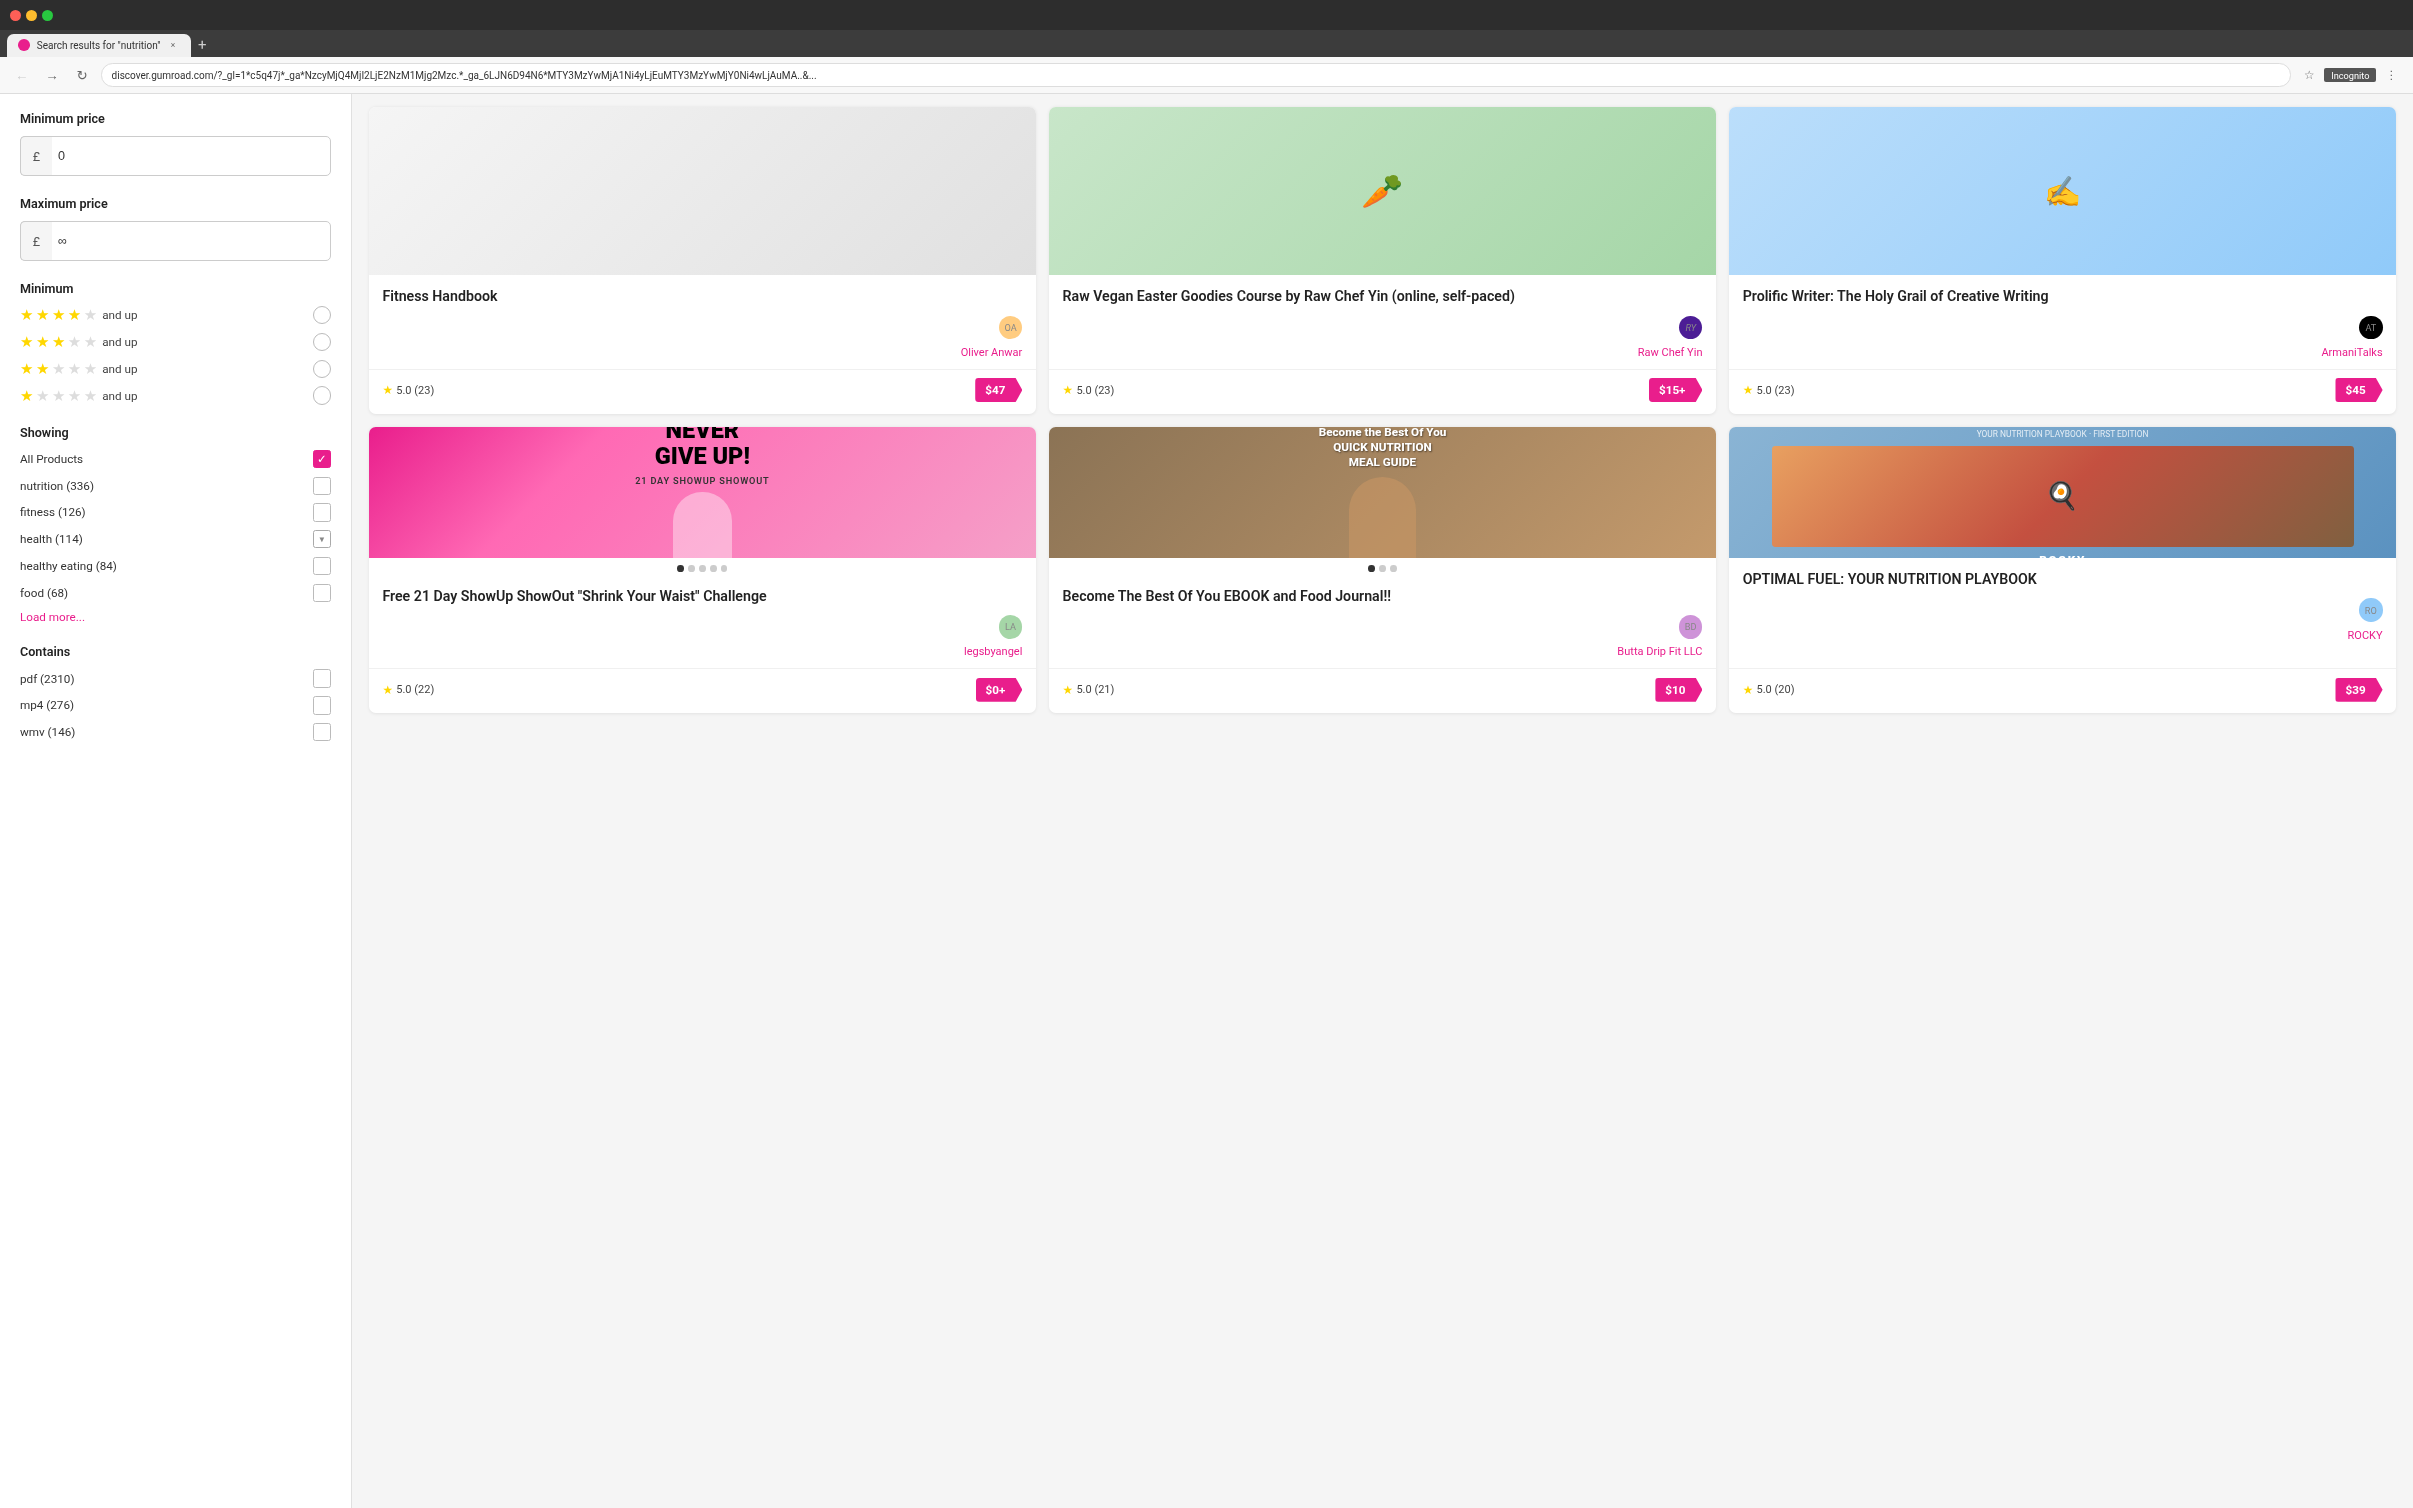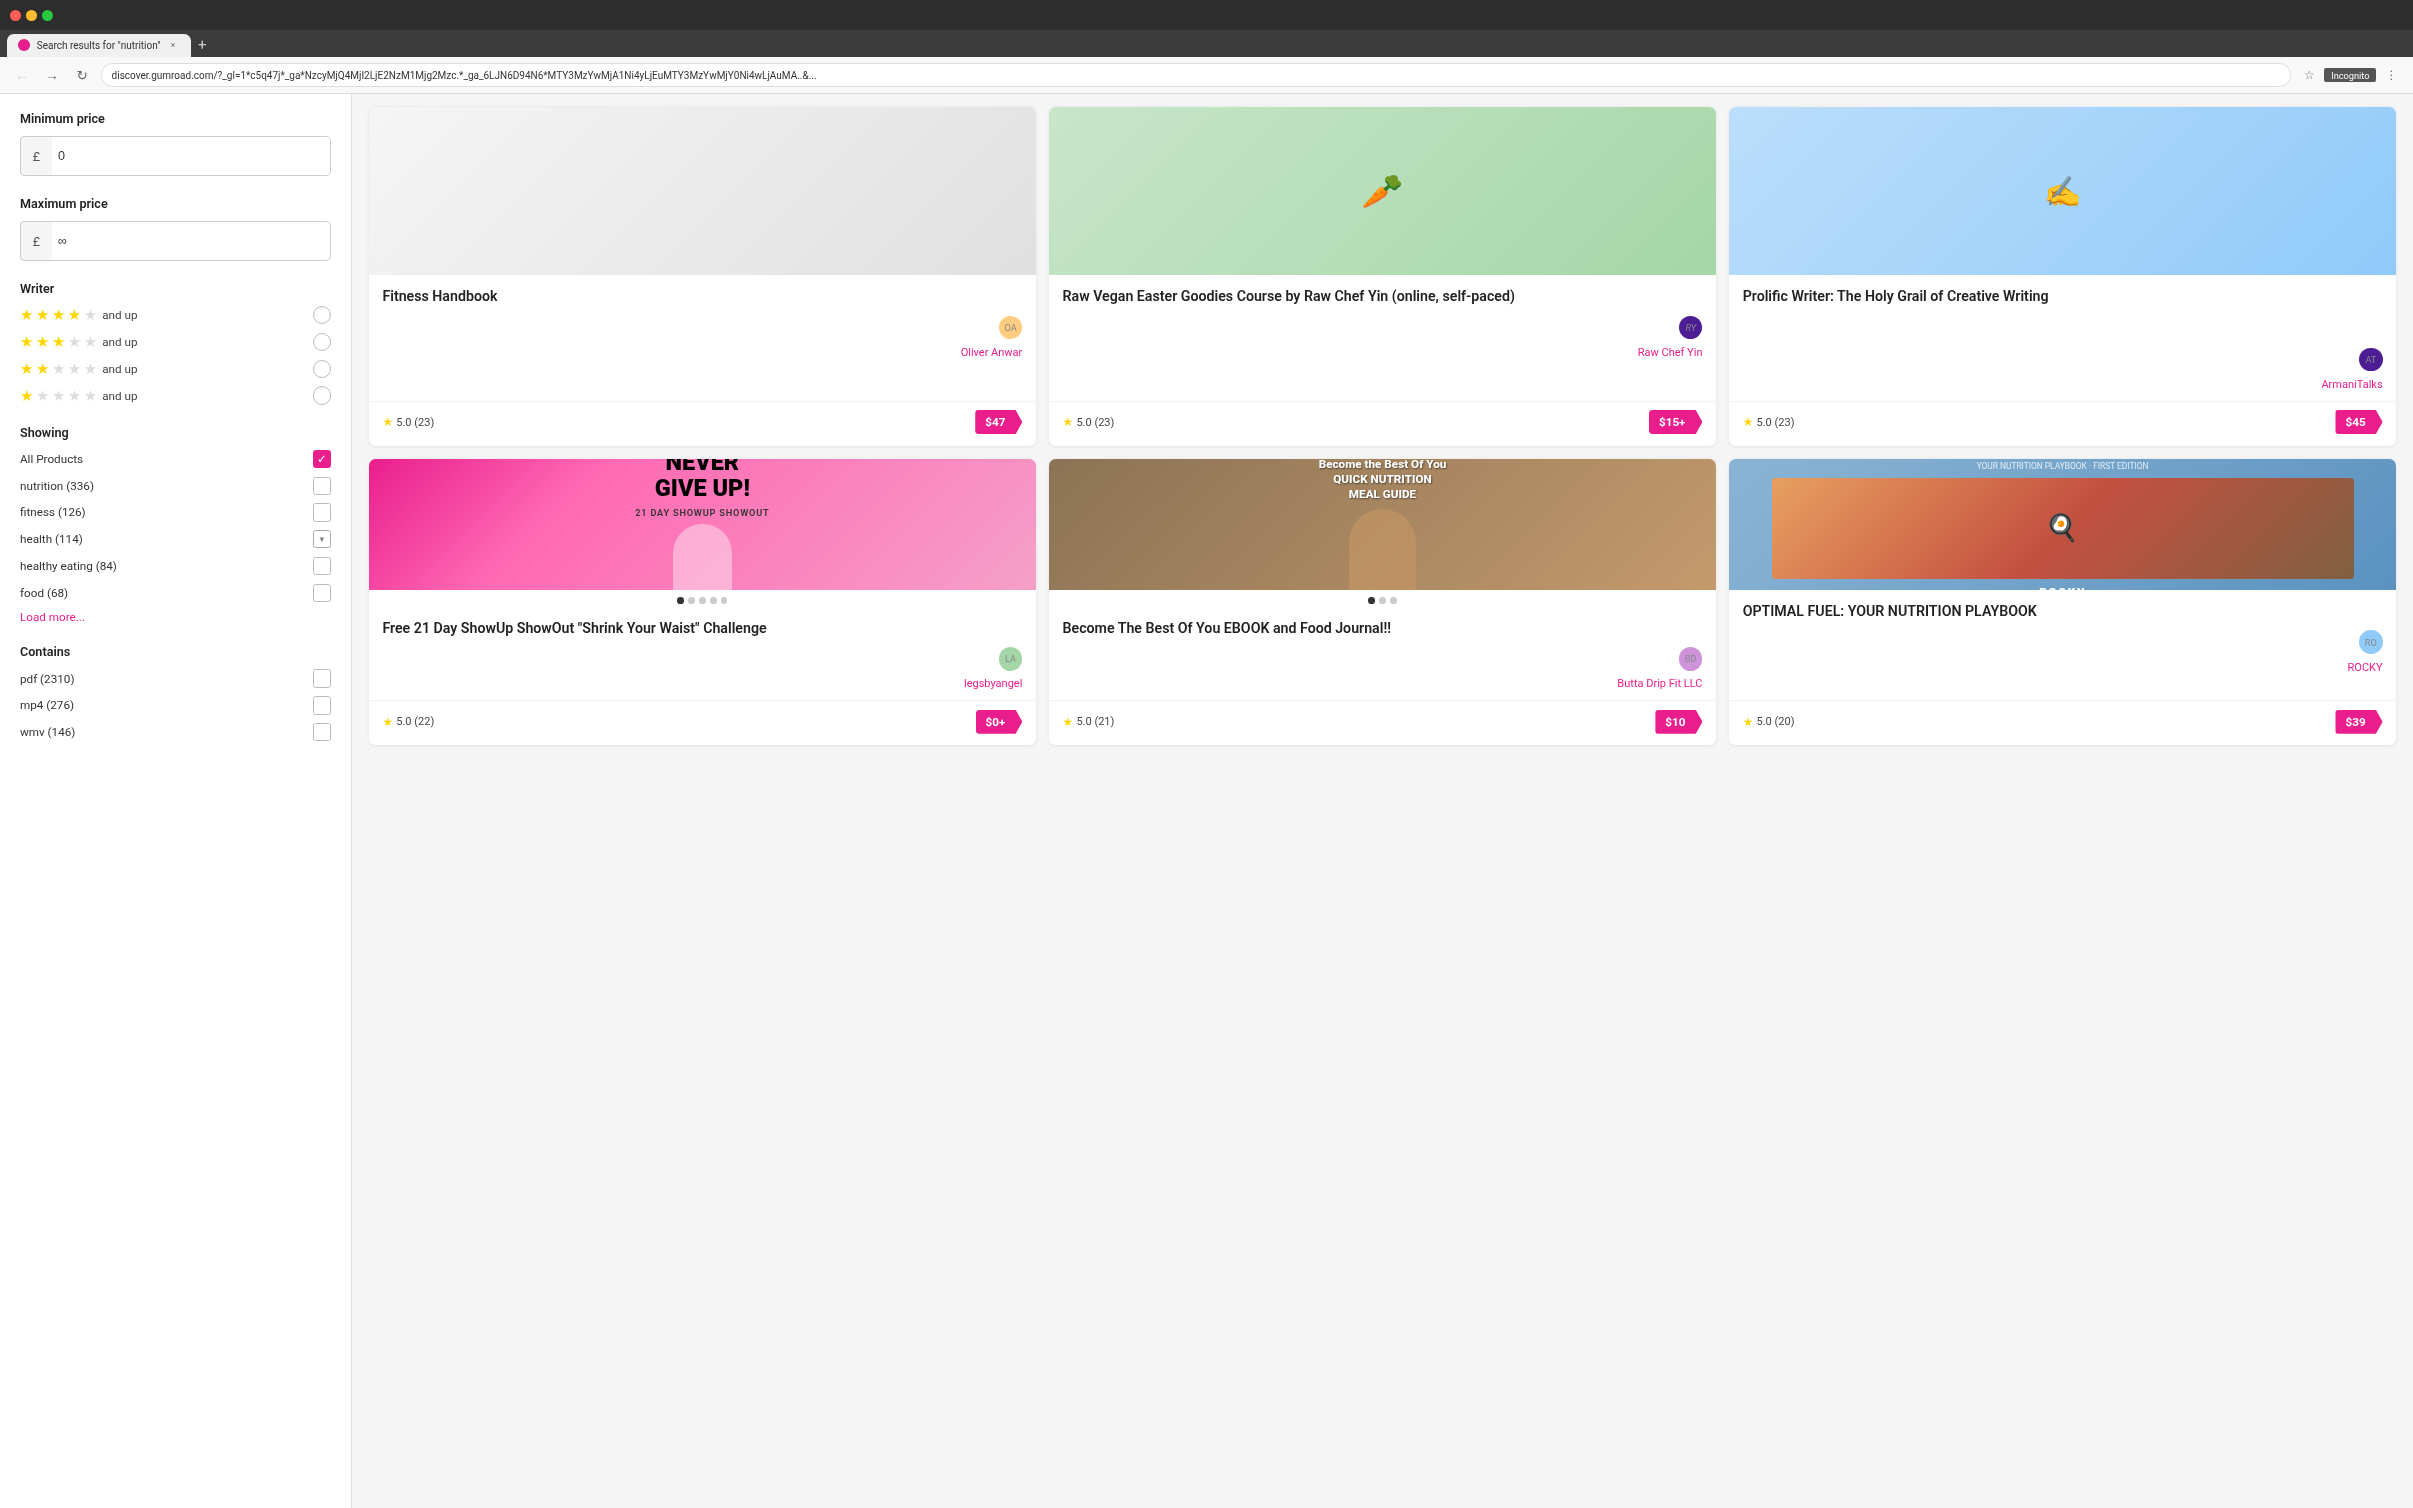--- a/index.html
+++ b/index.html
@@ -401,21 +401,21 @@
       background: #555;
       color: white;
       font-size: 9.2px;
       padding: 1.7px 6.7px;
       border-radius: 2px;
     }
 
     
     .avatar-1 { background: #ffcc80; }
     .avatar-2 { background: #4c1d95; font-style: italic; }
-    .avatar-3 { background: #4c1d95; margin-top: 32px; }
+    .avatar-3 { background: #000000; }
     .avatar-4 { background: #a5d6a7; }
     .avatar-5 { background: #ce93d8; }
     .avatar-6 { background: #90caf9; }
 
     
     .img-fitness {
       background: linear-gradient(135deg, #f5f5f5, #e0e0e0);
       display: flex; align-items: center; justify-content: center;
     }
     .img-raw-vegan {
@@ -475,21 +475,21 @@
 
     <div class="filter-section">
       <div class="filter-label">Maximum price</div>
       <div class="price-input-group">
         <div class="currency-symbol">£</div>
         <input class="price-input" type="text" value="∞" style="">
       </div>
     </div>
 
     <div class="filter-section">
-      <div class="filter-label">Writer</div>
+      <div class="filter-label">Minimum</div>
 
       <div class="rating-row">
         <div style="display:flex;align-items:center;">
           <div class="rating-stars">
             <span class="star-filled">★</span>
             <span class="star-filled">★</span>
             <span class="star-filled">★</span>
             <span class="star-filled">★</span>
             <span class="star-empty">★</span>
           </div>

